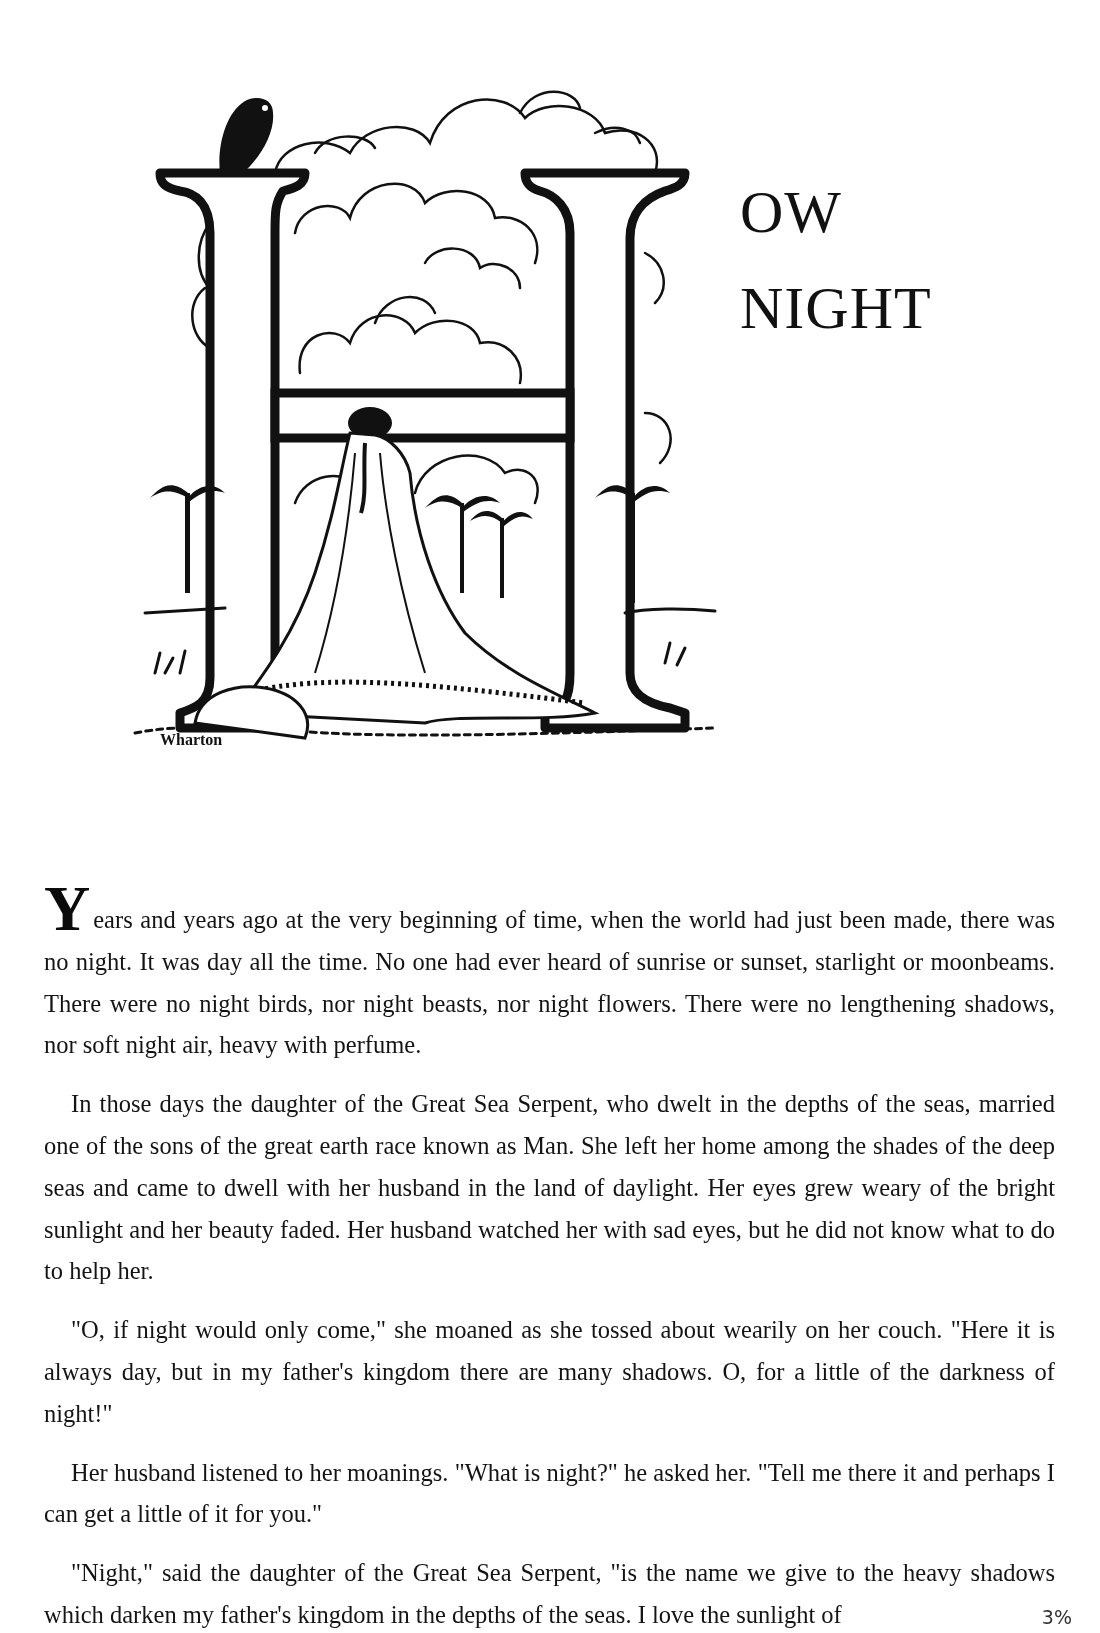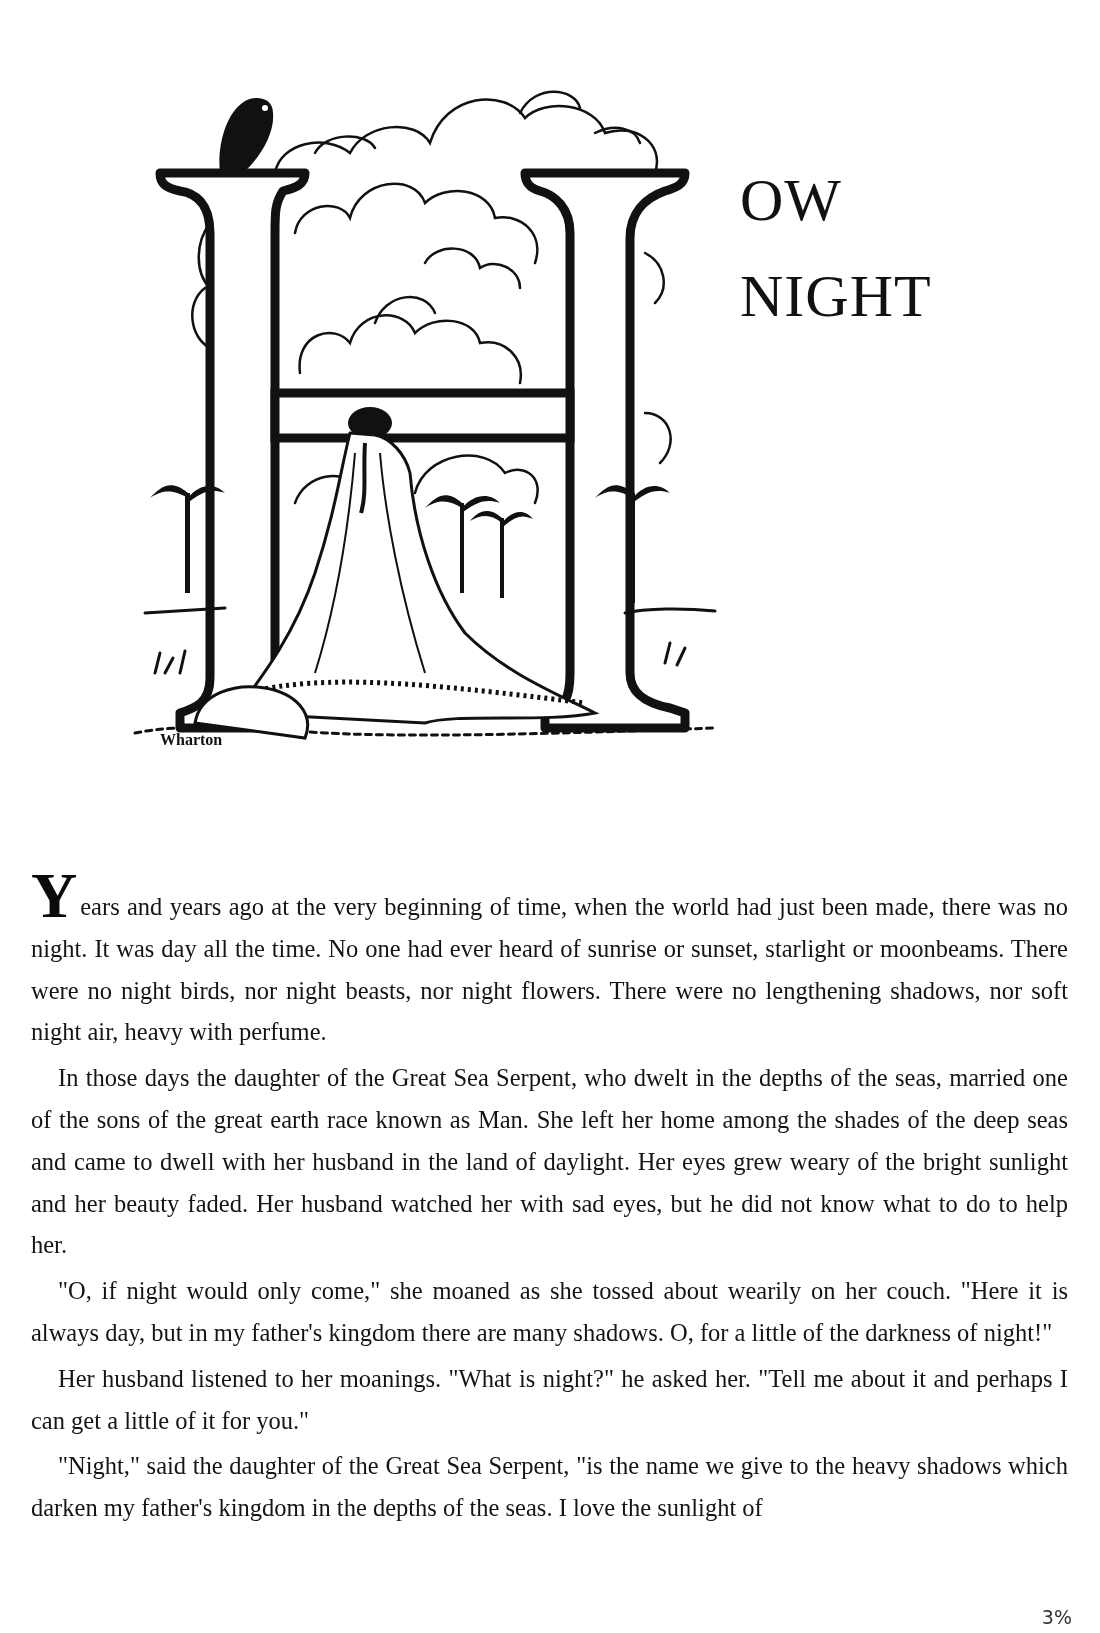--- a/index.html
+++ b/index.html
@@ -29,21 +29,21 @@
       height: 720px;
     }
     .illustration svg {
       width: 100%;
       height: 100%;
       display: block;
     }
     .title-block {
       position: absolute;
       left: 740px;
-      top: 152px;
+      top: 164px;
       font-family: "Liberation Serif", "DejaVu Serif", serif;
       color: #111111;
     }
     .title-line {
       display: block;
       font-size: 60px;
       line-height: 96px;
       letter-spacing: 1px;
       font-weight: normal;
     }
@@ -51,21 +51,21 @@
       position: absolute;
       left: 27px;
       top: 872px;
       width: 1045px;
       font-size: 24.5px;
       line-height: 41.8px;
       text-align: justify;
       color: #141414;
     }
     .story p {
-      margin: 4px;
+      margin: 17px;
       text-indent: 27px;
     }
     .story p.first {
       text-indent: 0;
     }
     .dropcap {
       font-size: 64px;
       font-weight: bold;
       line-height: 40px;
       vertical-align: -2px;
@@ -154,18 +154,18 @@
 
   <div class="title-block">
     <span class="title-line">OW</span>
     <span class="title-line">NIGHT</span>
   </div>
 
   <div class="story">
     <p class="first"><span class="dropcap">Y</span><span>ears and years ago at the very beginning of time, when the world had just been made, there was no night. It was day all the time. No one had ever heard of sunrise or sunset, starlight or moonbeams. There were no night birds, nor night beasts, nor night flowers. There were no lengthening shadows, nor soft night air, heavy with perfume.</span></p>
     <p>In those days the daughter of the Great Sea Serpent, who dwelt in the depths of the seas, married one of the sons of the great earth race known as Man. She left her home among the shades of the deep seas and came to dwell with her husband in the land of daylight. Her eyes grew weary of the bright sunlight and her beauty faded. Her husband watched her with sad eyes, but he did not know what to do to help her.</p>
     <p>"O, if night would only come," she moaned as she tossed about wearily on her couch. "Here it is always day, but in my father's kingdom there are many shadows. O, for a little of the darkness of night!"</p>
-    <p>Her husband listened to her moanings. "What is night?" he asked her. "Tell me about it and perhaps I can get a little of it for you."</p>
+    <p>Her husband listened to her moanings. "What is night?" he asked her. "Tell me there it and perhaps I can get a little of it for you."</p>
     <p>"Night," said the daughter of the Great Sea Serpent, "is the name we give to the heavy shadows which darken my father's kingdom in the depths of the seas. I love the sunlight of</p>
   </div>
 
   <div class="progress">3%</div>
 </div>
 
 </body></html>

